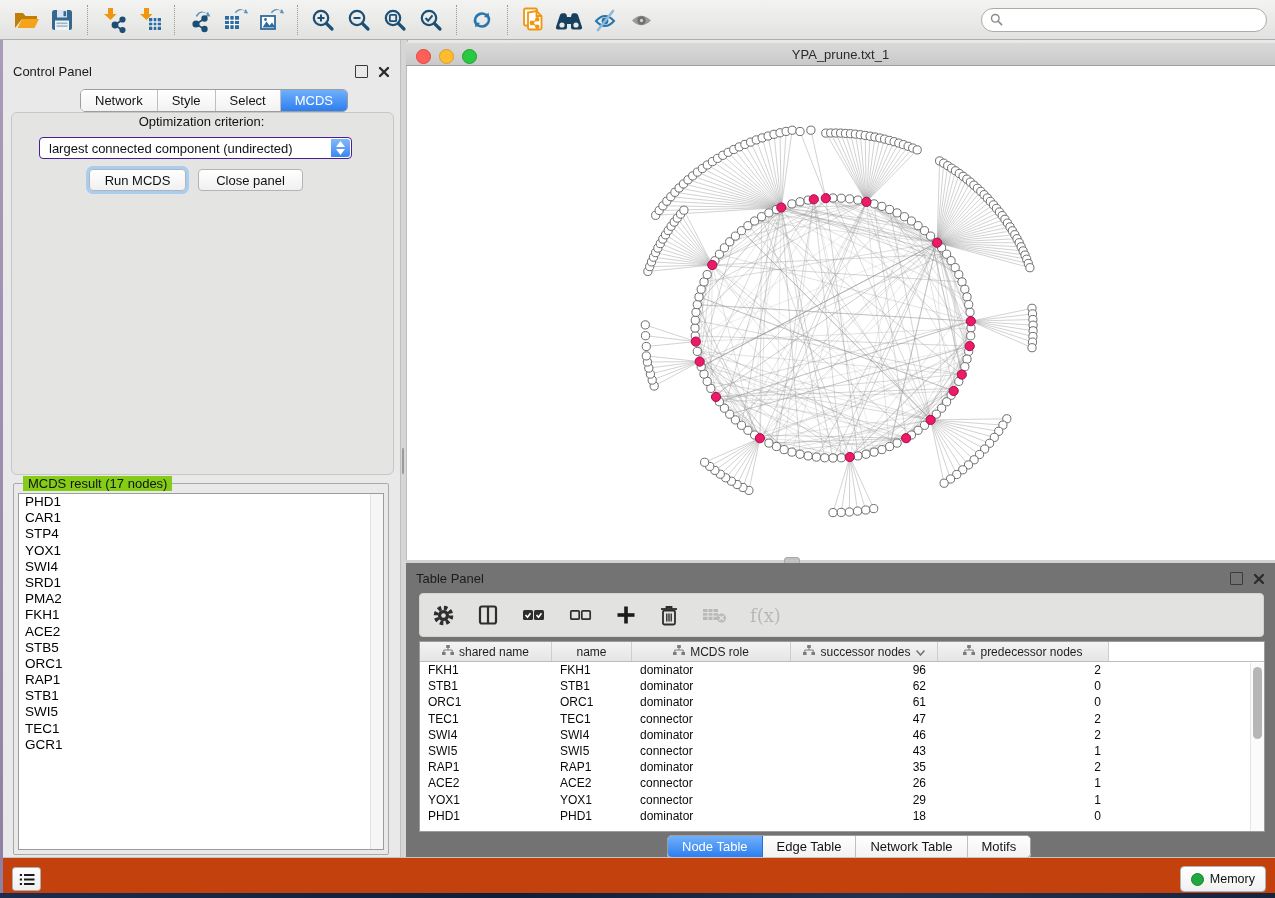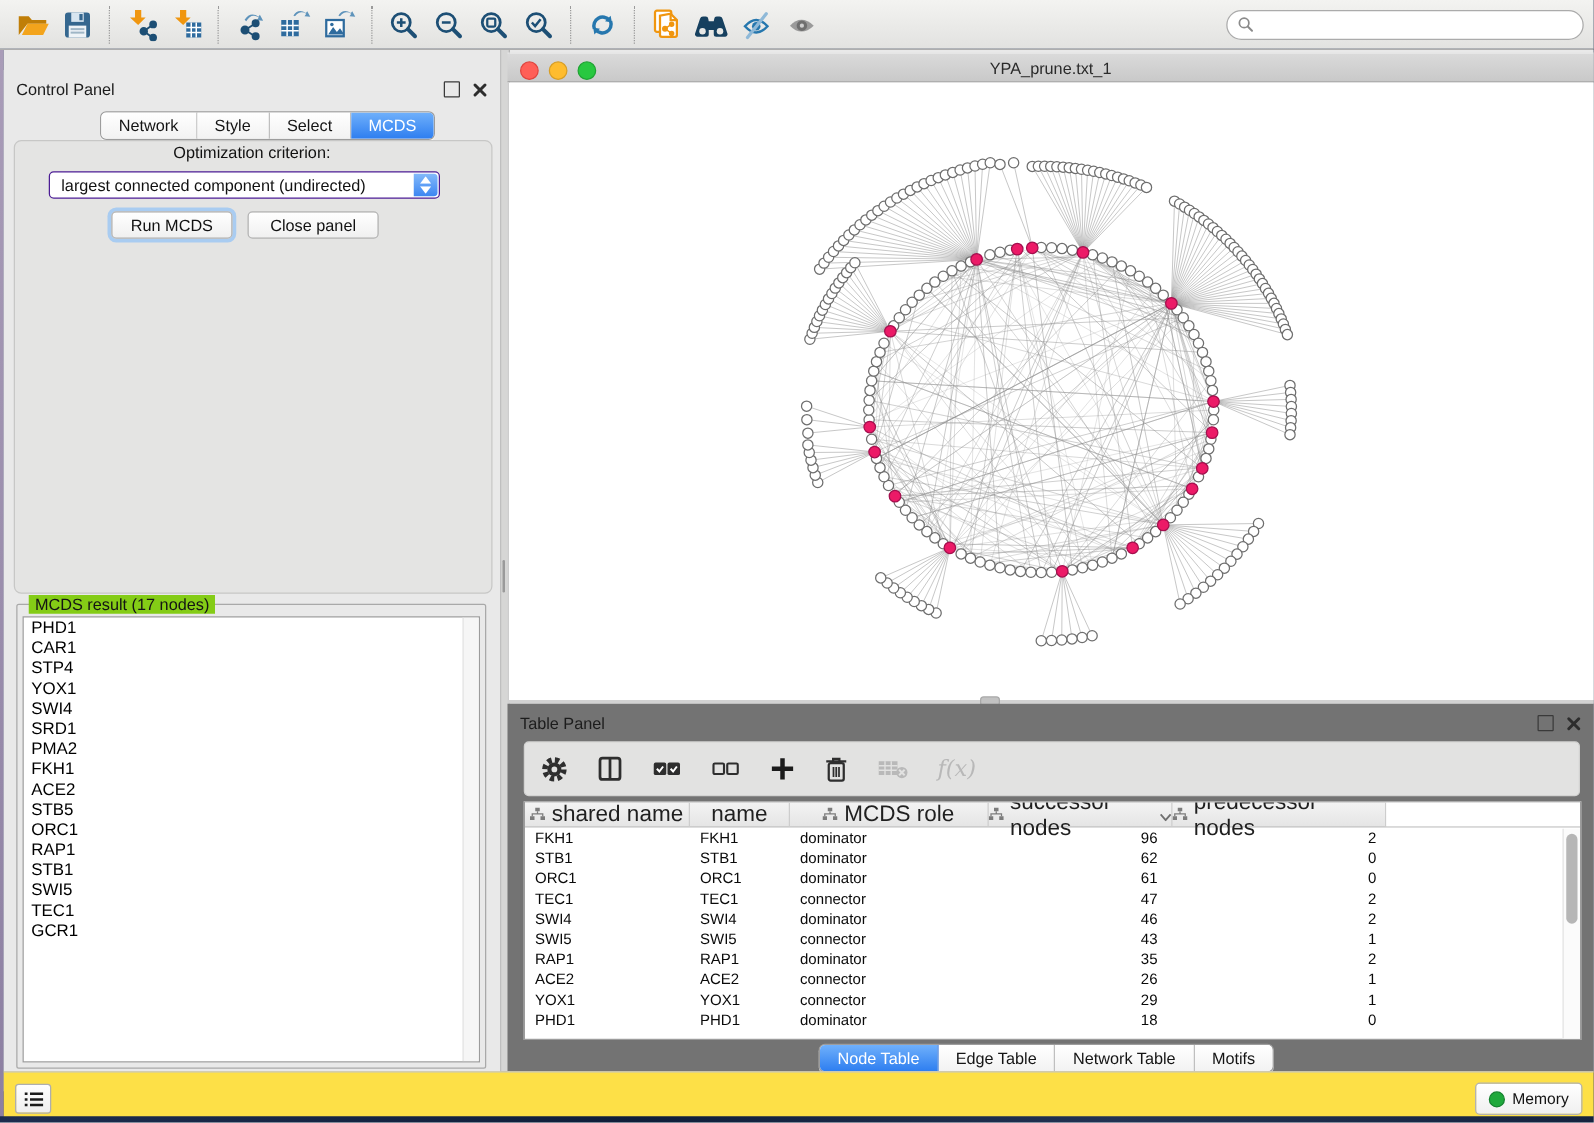--- a/index.html
+++ b/index.html
@@ -58,38 +58,38 @@
   .lights{position:absolute;left:10px;top:6px;display:flex;gap:8px}
   .light{width:13px;height:13px;border-radius:50%}
   .net-title{position:absolute;left:0;top:4px;width:100%;text-align:center;font-size:13px;color:#2b2b2b}
   .net-canvas{position:absolute;left:0;top:26px;width:100%;height:494px;background:#fff;border-left:1px solid #bdbdbd;box-sizing:border-box}
   .hsplit{position:absolute;left:0;top:520px;width:100%;height:3px;background:#d2d2d2}
   .hsplit-handle{position:absolute;left:378px;top:-3px;width:14px;height:6px;background:#c2c2c2;border-radius:3px;border:1px solid #a8a8a8}
 
   
   .tpanel{position:absolute;left:0;top:523px;width:100%;height:294px;background:#737373}
   .tp-toolbar{position:absolute;left:13px;top:30px;width:845px;height:44px;background:#e2e2e1;border:1px solid #d3d3d2;border-radius:4px;display:flex;align-items:center;padding:0 12px;gap:22px;box-sizing:border-box}
-  .fx{font-family:"DejaVu Serif",serif;font-style:italic;font-size:18px;color:#b8b8b8}
+  .fx{font-family:"DejaVu Serif",serif;font-size:18px;color:#b8b8b8}
   .tbl{position:absolute;left:13px;top:78px;width:846px;height:191px;background:#fff;border:1px solid #9c9c9c;box-sizing:border-box;overflow:hidden}
-  .thead{display:flex;height:20px;background:linear-gradient(#f3f3f3,#e5e5e5);border-bottom:1px solid #bdbdbd;font-size:18px;color:#1f1f1f;box-sizing:border-box}
+  .thead{display:flex;height:20px;background:linear-gradient(#f3f3f3,#e5e5e5);border-bottom:1px solid #bdbdbd;font-size:12px;color:#1f1f1f;box-sizing:border-box}
   .th{display:flex;align-items:center;justify-content:center;gap:5px;border-right:1px solid #cdcdcd;box-sizing:border-box;height:100%}
   .th:nth-child(1){width:132px}.th:nth-child(2){width:80px}.th:nth-child(3){width:159px}
   .th:nth-child(4){width:147px}.th:nth-child(5){width:171px}
   .th.filler{flex:1;border-right:none;background:#fff}
   .trow{display:flex;height:16.2px;align-items:center;font-size:12px;color:#0a0a0a}
   .td{box-sizing:border-box;padding-left:8px;overflow:hidden;white-space:nowrap}
   .td:nth-child(1){width:132px}.td:nth-child(2){width:80px}.td:nth-child(3){width:159px}
   .td:nth-child(4){width:147px;text-align:right;padding-right:12px}
   .td:nth-child(5){width:171px;text-align:right;padding-right:8px}
   .tscroll{position:absolute;top:21px;right:0;bottom:0;width:13px;background:#fbfbfb;border-left:1px solid #e4e4e4}
   .tthumb{position:absolute;left:2px;top:4px;width:9px;height:72px;background:#b6b6b6;border-radius:5px}
-  .tp-tabs{position:absolute;left:249px;top:272px}
+  .tp-tabs{position:absolute;left:261px;top:272px}
 
   
-  .statusbar{position:absolute;left:3px;top:857px;width:1272px;height:36px;background:#fde047;border-top:1px solid #c6c6c6;box-sizing:border-box}
+  .statusbar{position:absolute;left:3px;top:857px;width:1272px;height:36px;background:#c2410c;border-top:1px solid #c6c6c6;box-sizing:border-box}
   .listbtn{position:absolute;left:9px;top:9px;width:27px;height:22px;background:linear-gradient(#fdfdfd,#efefef);border:1px solid #aeaeae;border-radius:3px;display:flex;align-items:center;justify-content:center}
   .membtn{position:absolute;right:9px;top:8px;height:24px;background:linear-gradient(#ffffff,#f0f0f0);border:1px solid #b2b2b2;border-radius:4px;display:flex;align-items:center;gap:6px;padding:0 10px;font-size:12.5px;color:#111}
   .memdot{width:11px;height:11px;border-radius:50%;background:#1fa93c;border:1px solid #168230}
 </style>
 </head>
 <body>
 
 <div class="toolbar">
   <div class="tbtn">
     <svg width="27" height="26" viewBox="0 0 27 26">

